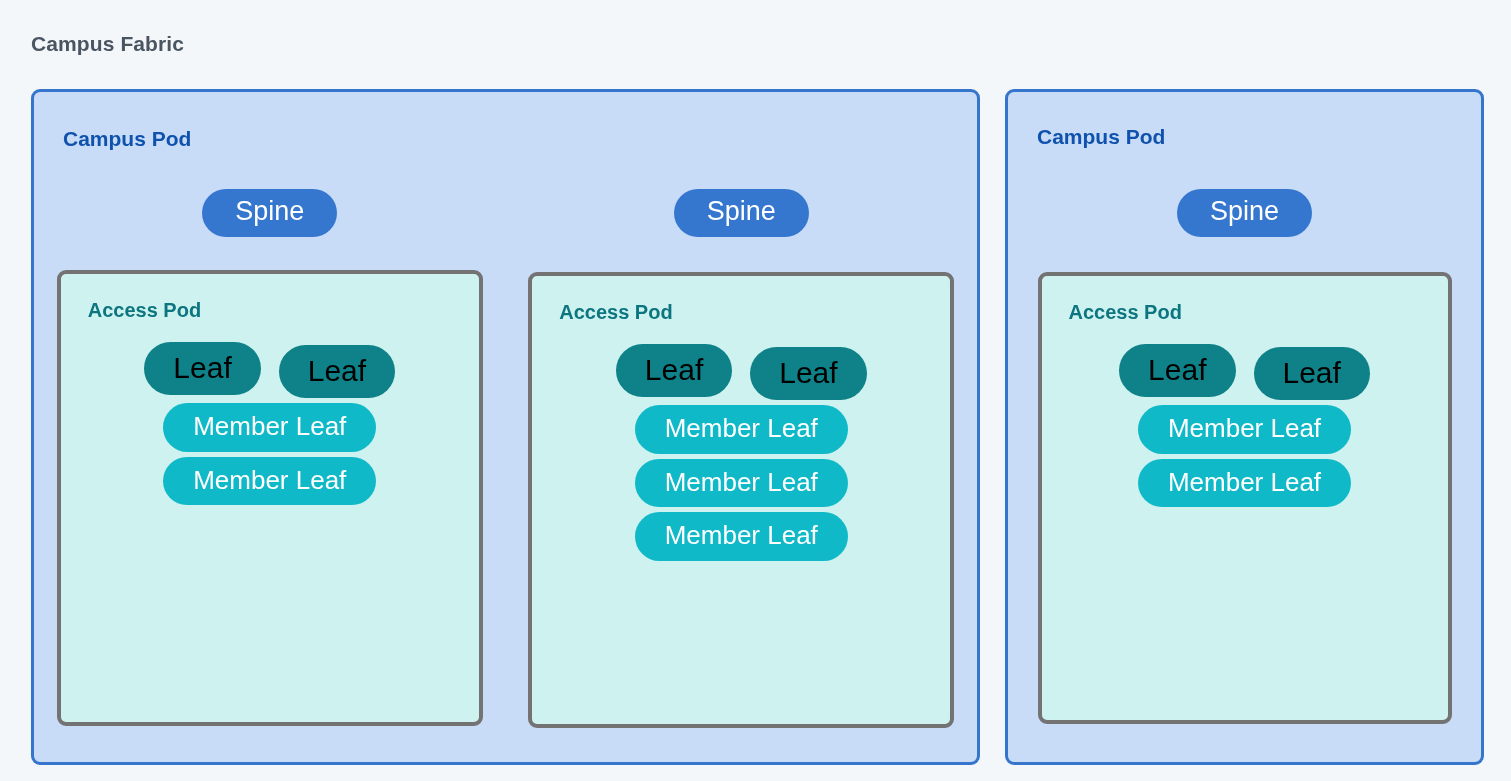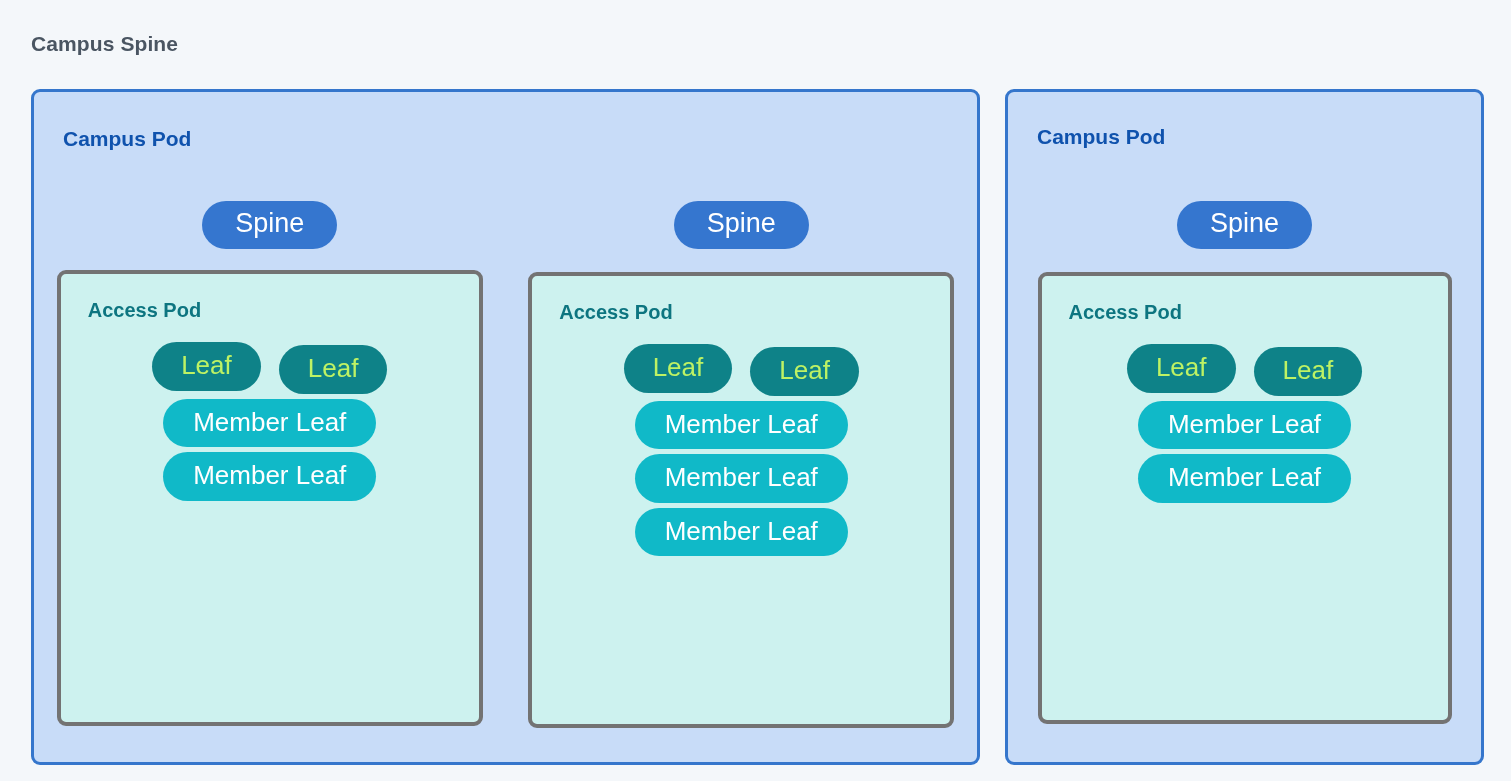--- a/index.html
+++ b/index.html
@@ -67,21 +67,20 @@
     left: 0;
     right: 0;
     display: flex;
   }
   .pod-1 > .spine-row { top: 97px; }
   .pod-2 > .spine-row { top: 97px; }
 
   .spine-col {
     display: flex;
     justify-content: center;
-    margin-top: 12px;
   }
   .pod-1 .spine-col { width: 50%; }
   .pod-2 .spine-col { width: 100%; }
 
   .spine-pill {
     background: #3576cf;
     color: #ffffff;
     font-size: 27px;
     border-radius: 999px;
     padding: 8px 33px 10px 33px;
@@ -139,22 +138,22 @@
   }
 
   .leaf-row {
     display: flex;
     align-items: flex-start;
     gap: 18px;
   }
 
   .leaf-pill {
     background: #0e8288;
-    color: #bef264;
-    font-size: 26px;
+    color: #000000;
+    font-size: 30px;
     border-radius: 999px;
     padding: 9px 29px 11px 29px;
     line-height: 1.1;
     white-space: nowrap;
   }
   .leaf-row .leaf-pill:nth-child(2) { margin-top: 3px; }
 
   .member-pill {
     background: #10b9c8;
     color: #ffffff;
@@ -164,21 +163,21 @@
     line-height: 1.1;
     white-space: nowrap;
     margin-top: 5px;
   }
 </style>
 </head>
 <body>
 
 <div id="fabric-canvas">
 
-  <div id="diagram-title">Campus Spine</div>
+  <div id="diagram-title">Campus Fabric</div>
 
   <div class="campus-pod pod-1">
 
     <div class="campus-pod-label">Campus Pod</div>
 
     <div class="spine-row">
       <div class="spine-col">
         <div class="spine-pill">Spine</div>
       </div>
       <div class="spine-col">

